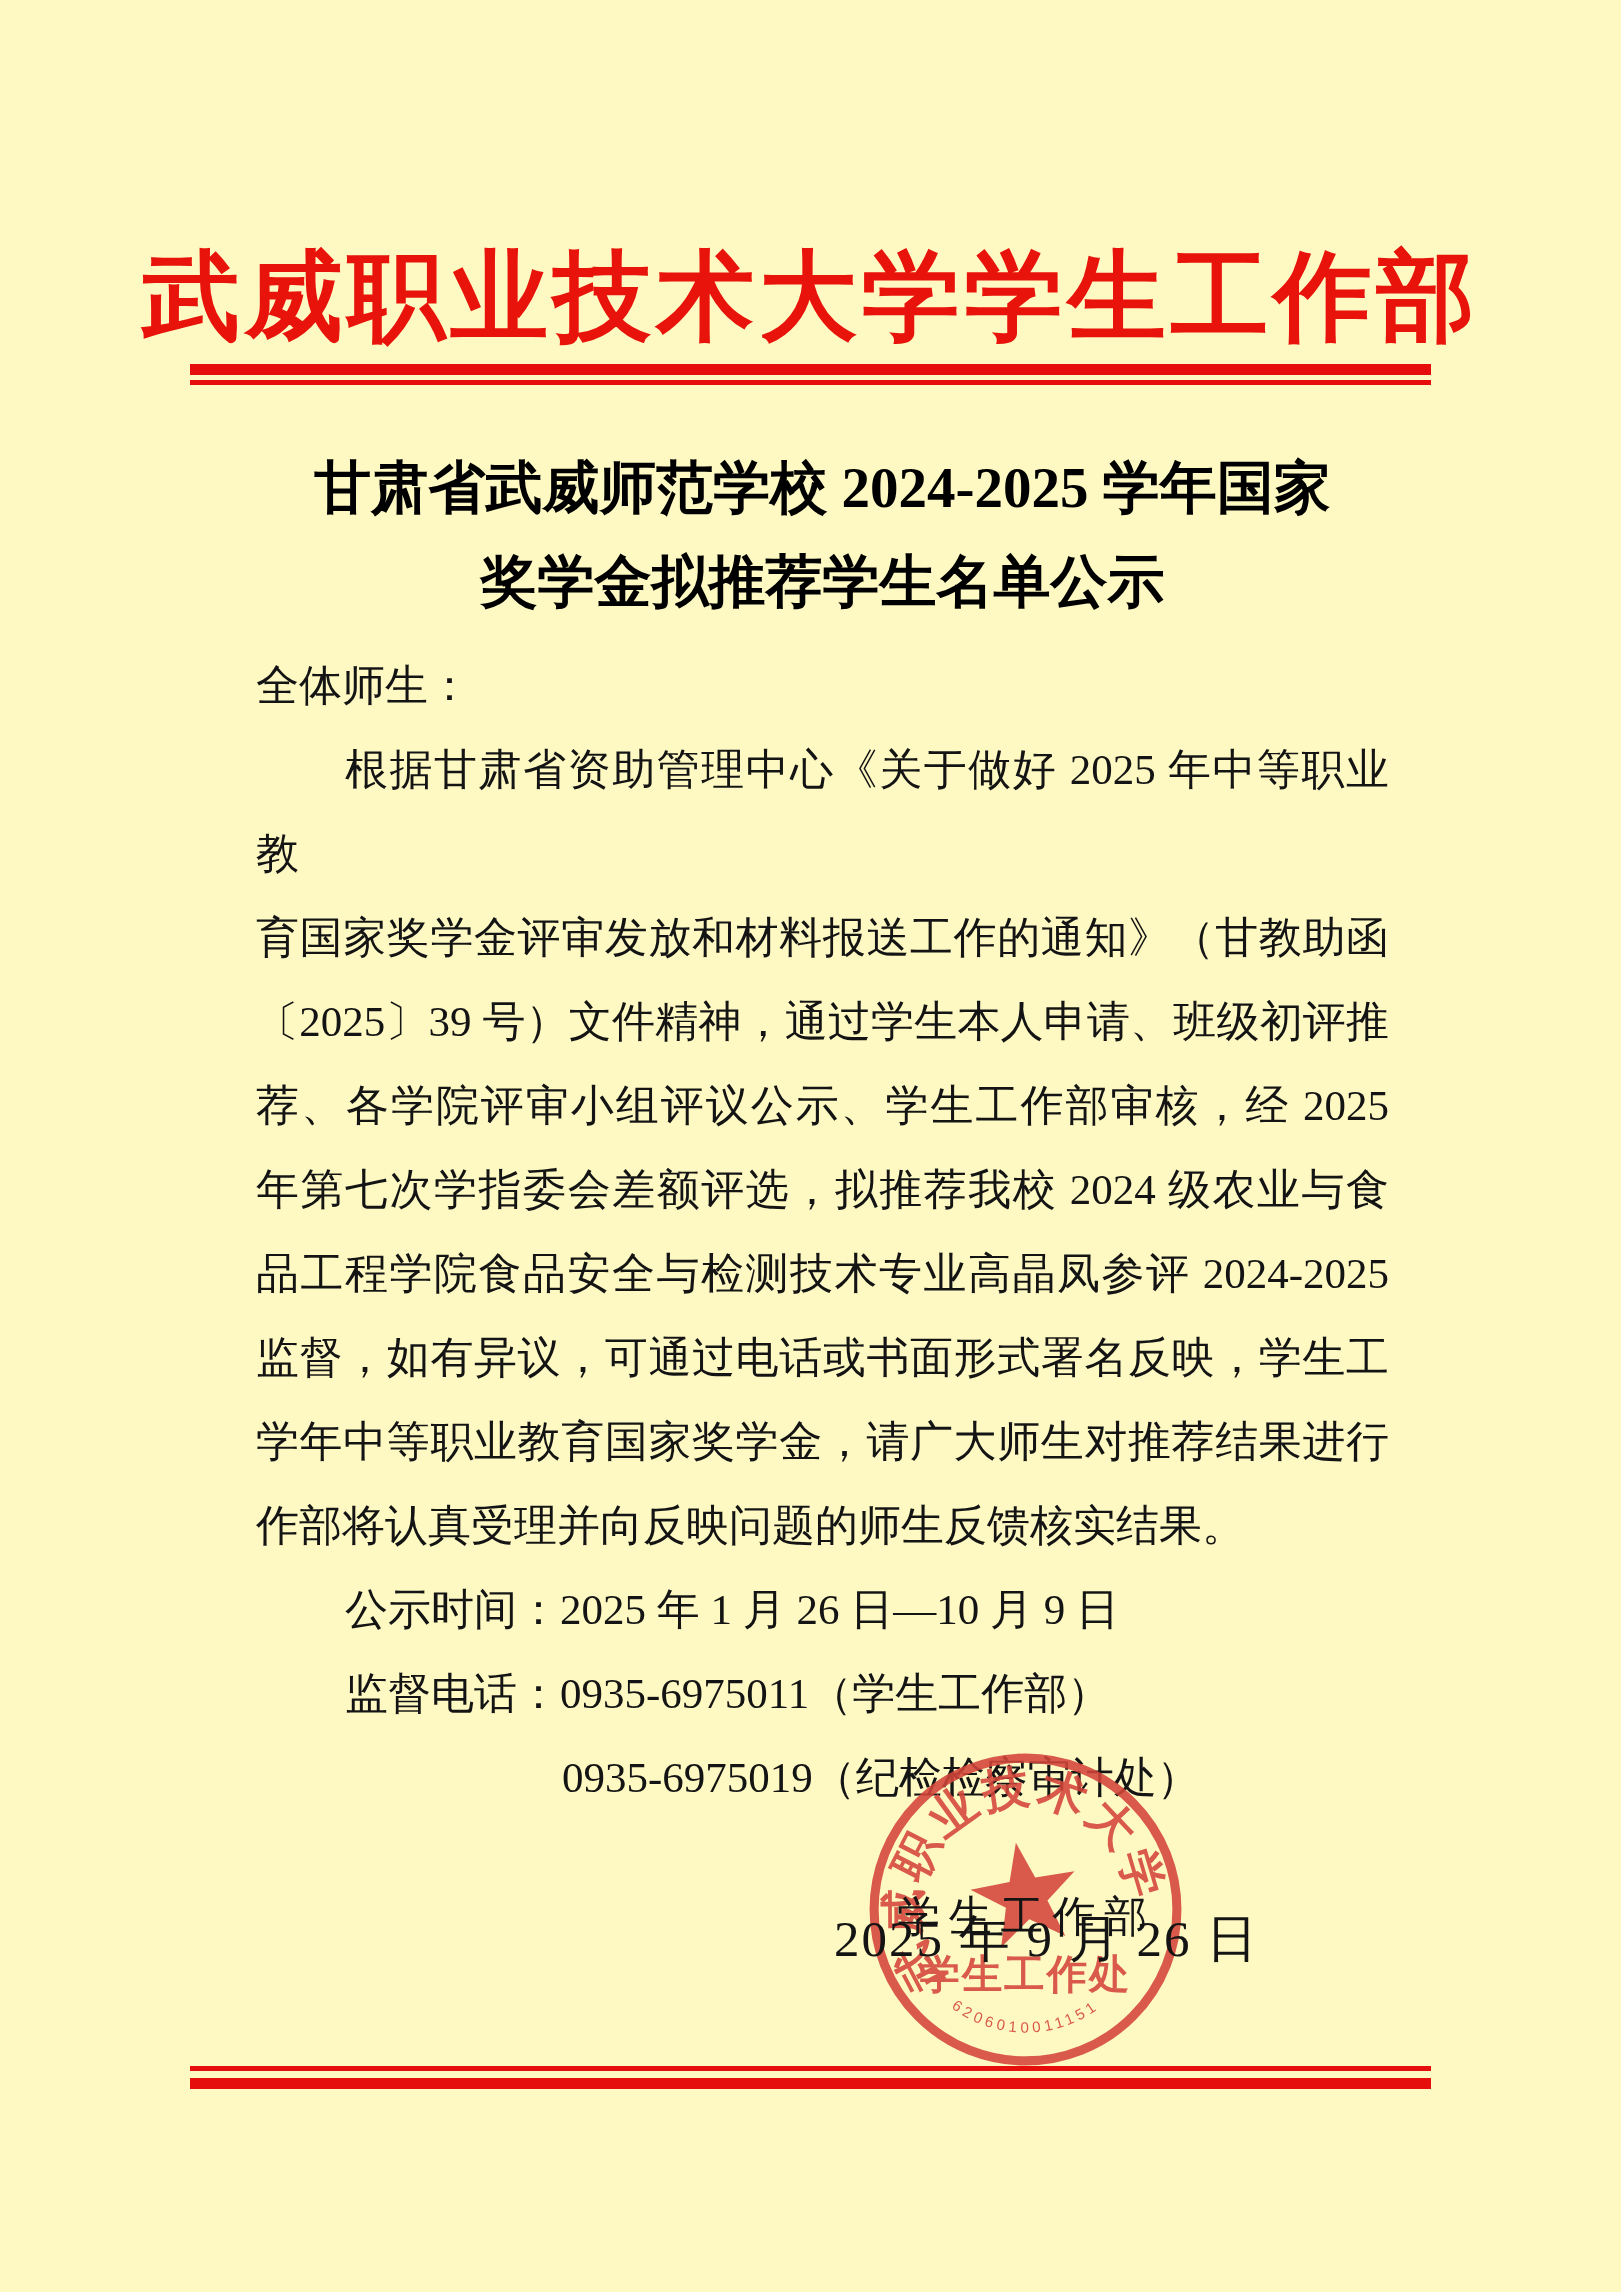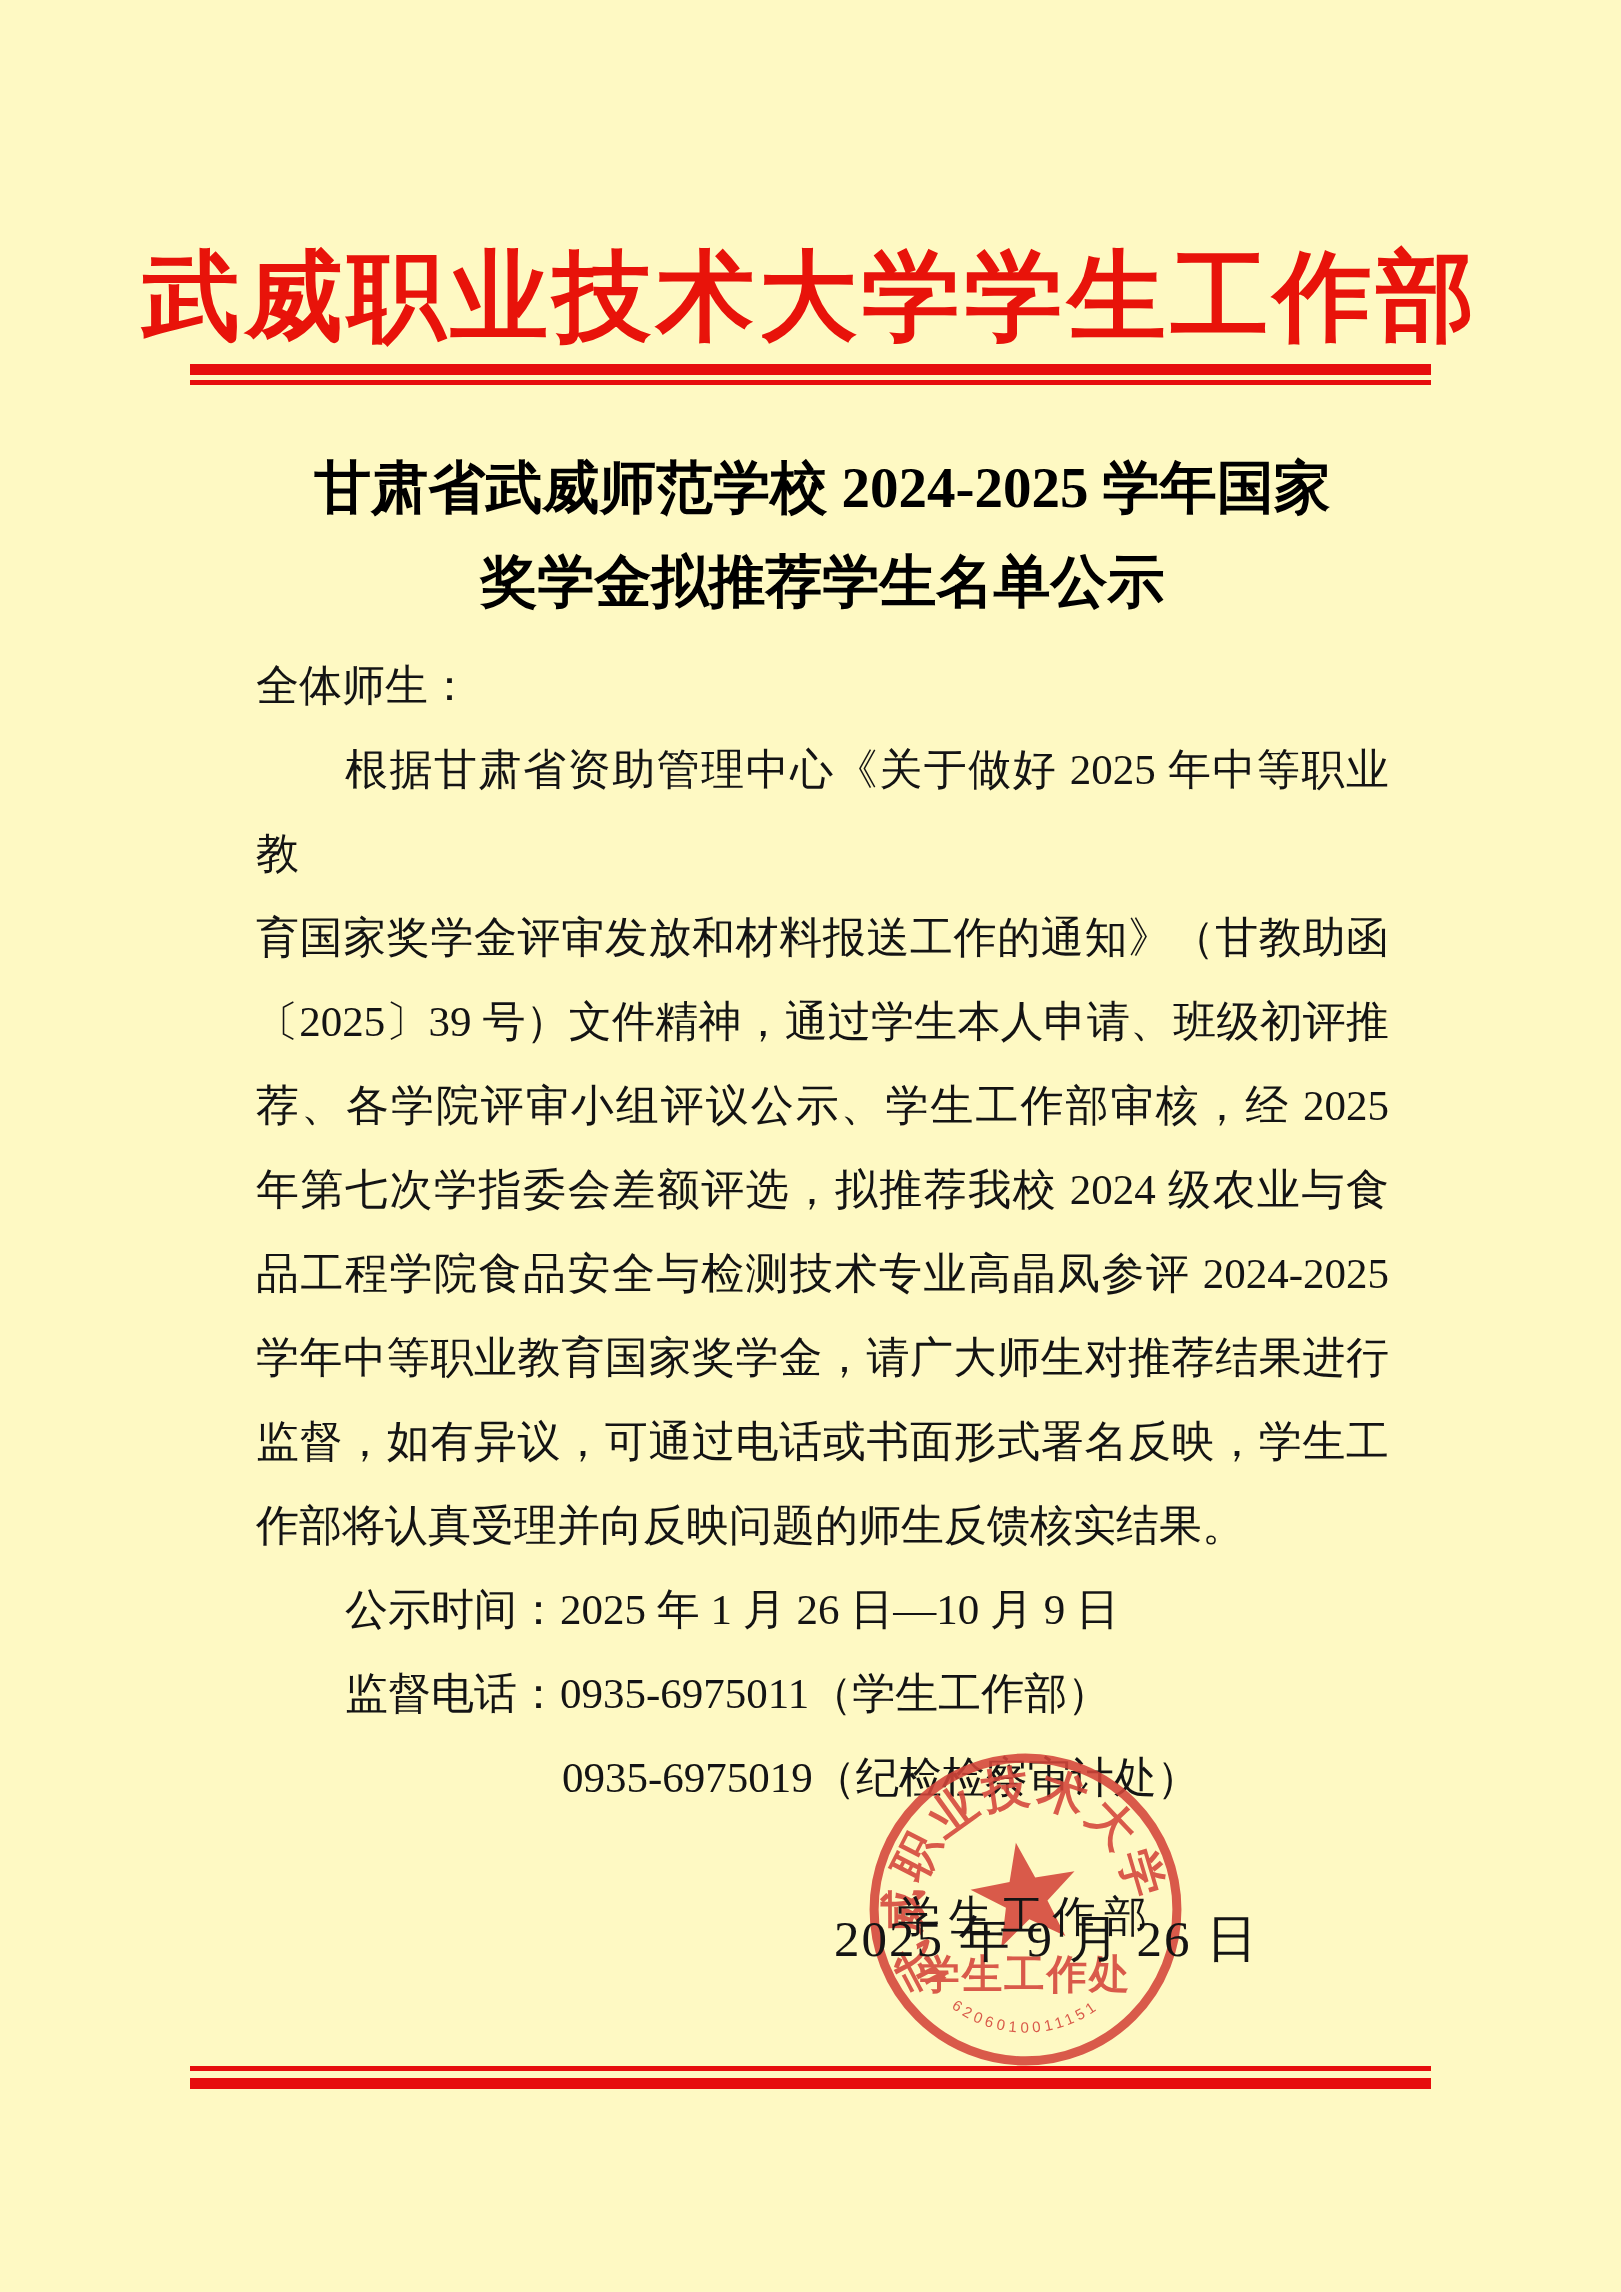--- a/index.html
+++ b/index.html
@@ -108,22 +108,22 @@
   </div>
 
   <div class="body-text">
     <span class="line">全体师生：</span>
     <span class="line just indent">根据甘肃省资助管理中心《关于做好 2025 年中等职业教</span>
     <span class="line just">育国家奖学金评审发放和材料报送工作的通知》（甘教助函</span>
     <span class="line just">〔2025〕39 号）文件精神，通过学生本人申请、班级初评推</span>
     <span class="line just">荐、各学院评审小组评议公示、学生工作部审核，经 2025</span>
     <span class="line just">年第七次学指委会差额评选，拟推荐我校 2024 级农业与食</span>
     <span class="line just">品工程学院食品安全与检测技术专业高晶凤参评 2024-2025</span>
+    <span class="line just">监督，如有异议，可通过电话或书面形式署名反映，学生工</span>
     <span class="line just">学年中等职业教育国家奖学金，请广大师生对推荐结果进行</span>
-    <span class="line just">监督，如有异议，可通过电话或书面形式署名反映，学生工</span>
     <span class="line">作部将认真受理并向反映问题的师生反馈核实结果。</span>
     <span class="line indent">公示时间：2025 年 1 月 26 日—10 月 9 日</span>
     <span class="line indent">监督电话：0935-6975011（学生工作部）</span>
     <span class="line phone2">0935-6975019（纪检检察审计处）</span>
   </div>
 
   <svg class="seal" viewBox="0 0 320 320">
     <defs>
       <path id="arcTop" d="M 64.9,204.4 A 105,105 0 1 1 255.1,204.4" fill="none"></path>
       <path id="arcBottom" d="M 60.1,230 A 122,122 0 0 0 259.9,230" fill="none"></path>

